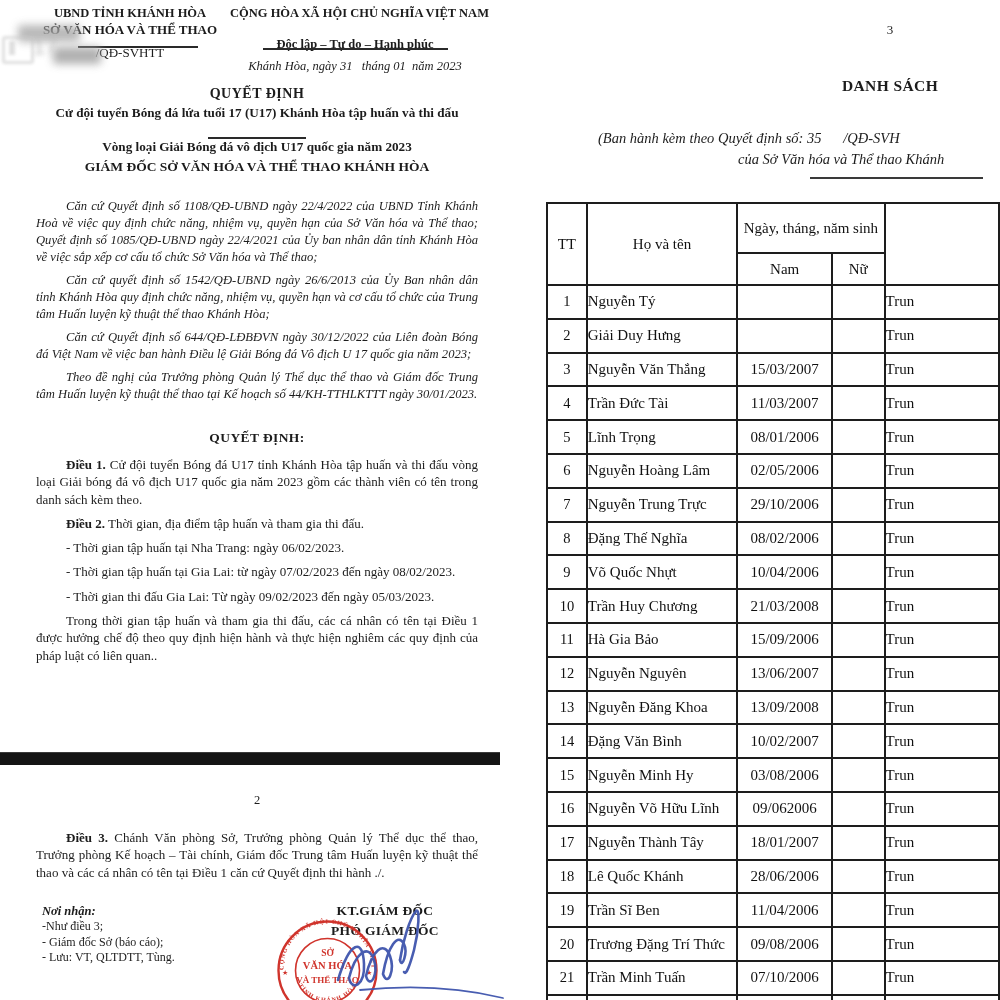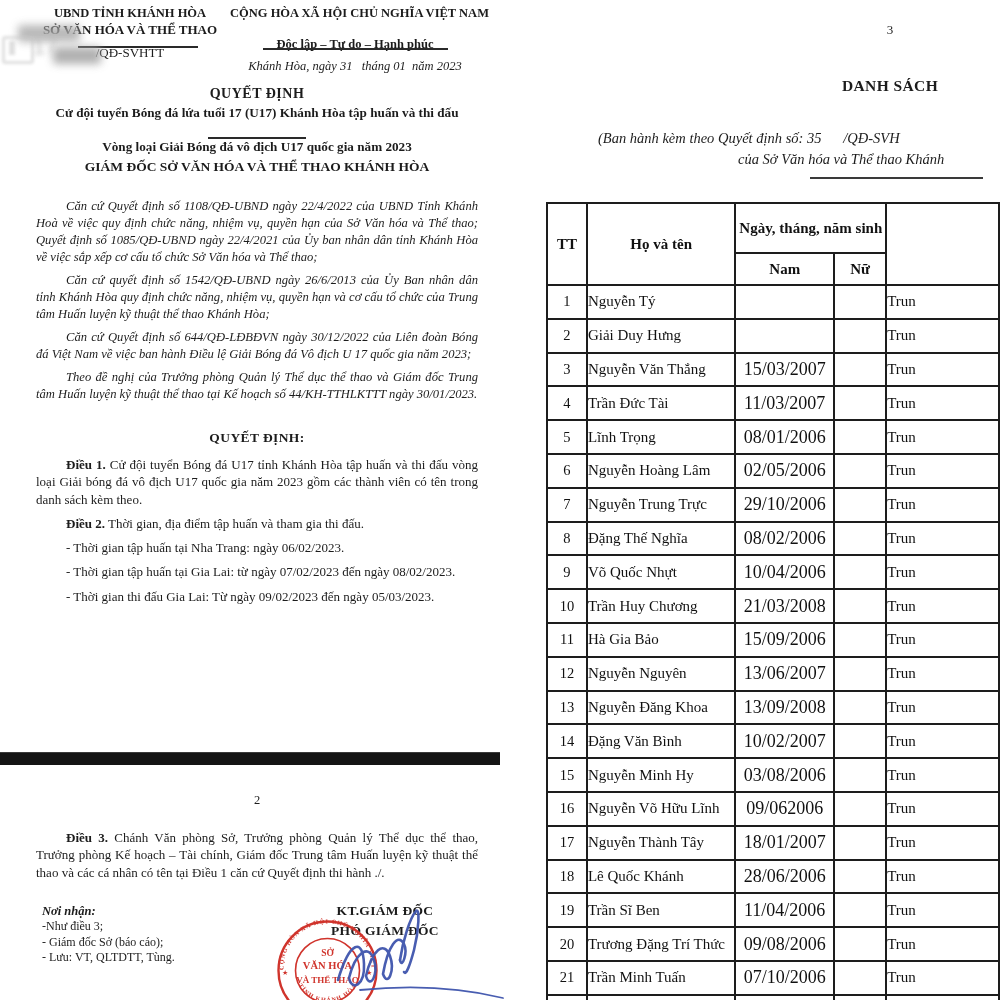--- a/index.html
+++ b/index.html
@@ -64,31 +64,31 @@
   .pagenum3{left:860px;top:22px;width:60px;text-align:center;font-size:13px;}
   .r-title1{left:600px;top:77px;width:580px;text-align:center;font-size:15.5px;font-weight:bold;letter-spacing:.4px;}
   .r-title2{left:688px;top:95px;font-size:17px;font-weight:bold;white-space:nowrap;letter-spacing:.3px;}
   .r-sub1{left:598px;top:130px;font-size:14.5px;font-style:italic;white-space:pre;}
   .r-sub2{left:738px;top:151px;font-size:14.5px;font-style:italic;white-space:nowrap;}
   .r-rule{left:810px;top:177px;width:173px;height:2px;background:#3a3a3a;}
 
   table.roster{position:absolute;left:546px;top:202px;border-collapse:collapse;table-layout:fixed;
                font-size:15px;color:#111;}
   table.roster th,table.roster td{border:2px solid #1d1d1d;padding:0;}
-  table.roster th{font-weight:bold;margin-top:48px;}
+  table.roster th{font-weight:normal;margin-top:48px;}
   .col-tt{width:48px;}
   .col-name{width:193px;}
   .col-nam{width:105px;}
   .col-nu{width:66px;}
   .col-unit{width:150px;}
   th.h-group{height:48px;font-size:15px;line-height:1.25;}
   th.h-sub{height:30px;font-size:15px;}
   td.c-tt{height:31.8px;text-align:center;font-size:14.5px;}
   td.c-name{padding-left:12px;font-size:15px;}
-  td.c-nam{text-align:center;font-size:18px;}
+  td.c-nam{text-align:center;font-size:15px;}
   td.c-unit{padding-left:8px;font-size:15px;}
 </style>
 </head>
 <body>
 
 <div id="canvas">
 
   <div class="abs hdr-left">
     <div class="l1">UBND TỈNH KHÁNH HÒA</div>
     <div class="l2">SỞ VĂN HÓA VÀ THỂ THAO</div>
@@ -125,20 +125,21 @@
   </div>
 
   <div class="abs decides">QUYẾT ĐỊNH:</div>
 
   <div class="abs body-block">
     <p><span class="b">Điều 1.</span><span> Cử đội tuyển Bóng đá U17 tỉnh Khánh Hòa tập huấn và thi đấu vòng loại Giải bóng đá vô địch U17 quốc gia năm 2023 gồm các thành viên có tên trong danh sách kèm theo.</span></p>
     <p><span class="b">Điều 2.</span><span> Thời gian, địa điểm tập huấn và tham gia thi đấu.</span></p>
     <p class="bullet">- Thời gian tập huấn tại Nha Trang: ngày 06/02/2023.</p>
     <p class="bullet">- Thời gian tập huấn tại Gia Lai: từ ngày 07/02/2023 đến ngày 08/02/2023.</p>
     <p class="bullet">- Thời gian thi đấu Gia Lai: Từ ngày 09/02/2023 đến ngày 05/03/2023.</p>
+    <p>Trong thời gian tập huấn và tham gia thi đấu, các cá nhân có tên tại Điều 1 được hưởng chế độ theo quy định hiện hành và thực hiện nghiêm các quy định của pháp luật có liên quan..</p>
   </div>
 
   <div class="abs page-break"></div>
   <div class="abs pagenum2">2</div>
 
   <p class="abs article3" style="margin:0"><span class="b">Điều 3.</span><span> Chánh Văn phòng Sở, Trưởng phòng Quản lý Thể dục thể thao, Trưởng phòng Kế hoạch – Tài chính, Giám đốc Trung tâm Huấn luyện kỹ thuật thể thao và các cá nhân có tên tại Điều 1 căn cứ Quyết định thi hành ./.</span></p>
 
   <div class="abs recipients">
     <div class="rh">Nơi nhận:</div>
     <div class="it">-Như điều 3;</div>

